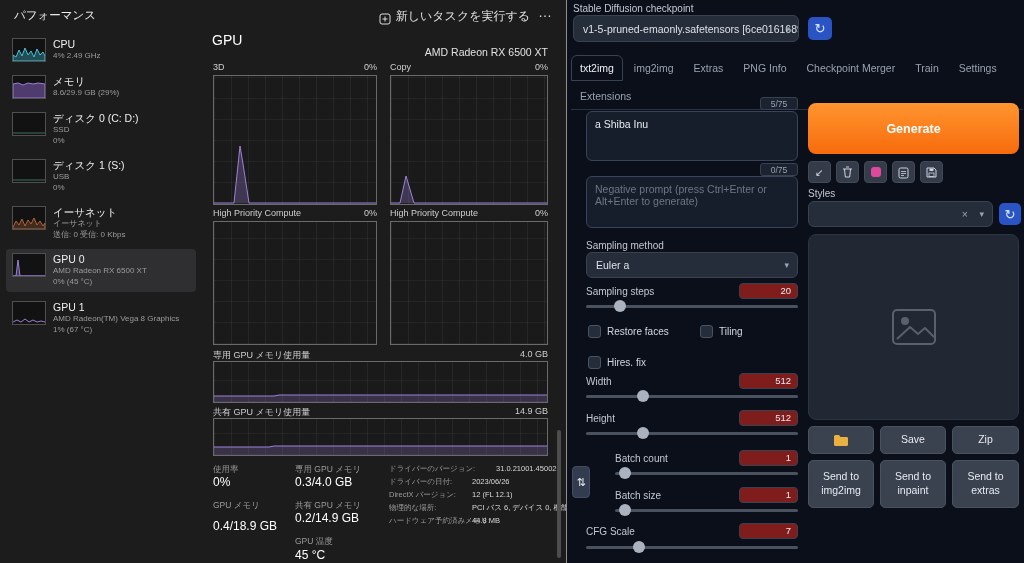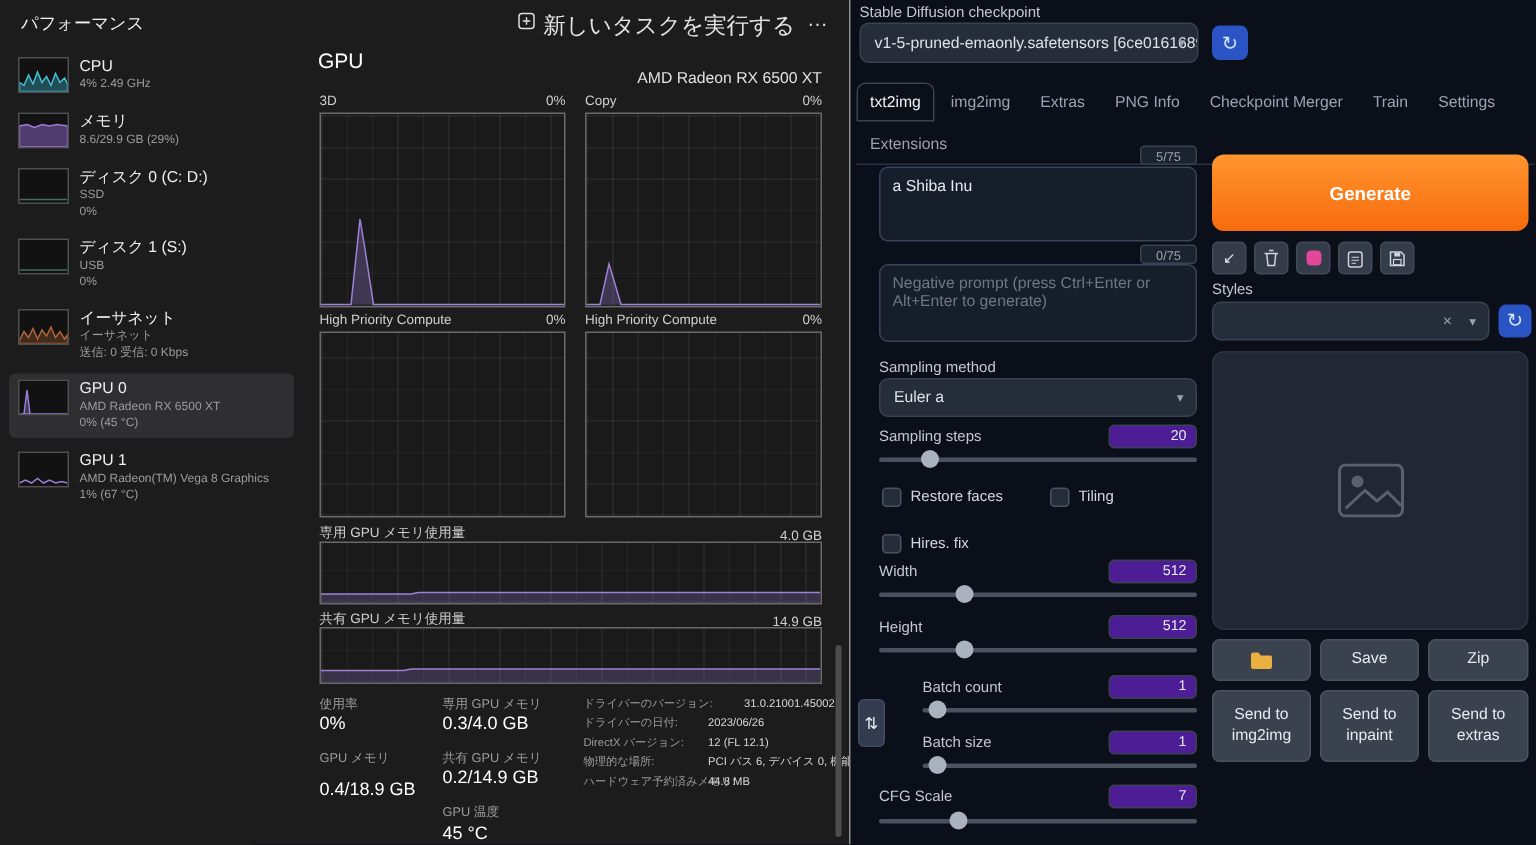--- a/index.html
+++ b/index.html
@@ -4,33 +4,33 @@
 <style>
   * { margin:0; padding:0; box-sizing:border-box; }
   html,body { width:1024px; height:563px; overflow:hidden; background:#0b0f19;
     font-family:"Liberation Sans","DejaVu Sans",sans-serif; }
   .screen { position:relative; width:1024px; height:563px; }
   .abs { position:absolute; }
 
   
   .tm { position:absolute; left:0; top:0; width:566px; height:563px; background:#1c1c1d; color:#e8e8e8; overflow:hidden; }
   .tm-title { left:14px; top:8px; font-size:11.5px; color:#f0f0f0; }
-  .tm-run { right:30px; top:5px; display:flex; align-items:flex-start; gap:5px; font-size:15px; color:#e3e3e3;
+  .tm-run { right:30px; top:5px; display:flex; align-items:flex-end; gap:5px; font-size:12px; color:#e3e3e3;
     padding:3px 6px; border-radius:4px; cursor:default;font-family:Liberation Mono, monospace; }
   .tm-more { right:10px; top:2px; font-size:14px; color:#d9d9d9; padding:2px 4px; }
 
   .tm-item { position:absolute; left:6px; width:190px; display:flex; gap:7px; padding:4px 6px; border-radius:4px; }
   .tm-item.sel { background:#2f2f31; }
   .thumb { width:34px; height:24px; background:#121212; border:1px solid #4f4f4f; flex:0 0 auto; }
   .tm-item .nm { display:block; font-size:10.5px; color:#efefef; line-height:1.25; }
   .tm-item .sb { display:block; font-size:8px; color:#9c9c9c; line-height:1.35; }
 
   .gpu-title { left:212px; top:32px; font-size:14px; font-weight:400; color:#fff; }
   .gpu-sub { right:18px; top:46px; font-size:10.5px; color:#e2e2e2; }
-  .chart-cap { display:flex; justify-content:space-between; font-size:9px; color:#cfcfcf;align-items:flex-end; }
+  .chart-cap { display:flex; justify-content:space-between; font-size:9px; color:#cfcfcf; }
   .chart { background-color:#1a1a1a; border:1px solid #6a6a6a;
     background-image:
       repeating-linear-gradient(90deg, rgba(255,255,255,0.055) 0 1px, transparent 1px 17px),
       repeating-linear-gradient(0deg, rgba(255,255,255,0.045) 0 1px, transparent 1px 21px); }
   .chart svg { display:block; width:100%; height:100%; }
 
   .stat-lb { font-size:8.5px; color:#9c9c9c; white-space:nowrap; }
   .stat-vl { font-size:12px; color:#ffffff; white-space:nowrap; }
   .det-lb { font-size:7.5px; color:#9c9c9c; white-space:nowrap; }
   .det-vl { font-size:7.5px; color:#d8d8d8; white-space:nowrap; }
@@ -55,21 +55,21 @@
   textarea.prompt { background:#171e2b; border:1px solid #39445a; border-radius:6px; resize:none;
     font-family:inherit; font-size:10.5px; color:#e7eaf0; padding:6px 8px; outline:none; }
   textarea.prompt::placeholder { color:#6e7683; }
 
   .gen { background:linear-gradient(180deg,#ff952f 0%,#f76b0c 100%); border:none; border-radius:8px;
     color:#fff; font-weight:bold; font-size:12.5px; display:flex; align-items:center; justify-content:center; }
   .mini { width:23px; height:22px; background:#343b49; border:1px solid #424a59; border-radius:4px;
     display:flex; align-items:center; justify-content:center; color:#dfe3ea; font-size:10px; }
   .pinkdot { width:10px; height:10px; border-radius:3px; background:#e0489b; }
 
-  .num { width:59px; height:16px; background:#4c1d95; border:1px solid #3a4150; border-radius:4px;
+  .num { width:59px; height:16px; background:#7f1d1d; border:1px solid #3a4150; border-radius:4px;
     font-size:9.5px; color:#e7eaf0; text-align:right; padding:1px 6px 0 0; }
   .slider { height:3px; background:#4a5260; border-radius:2px; }
   .slider .th { position:absolute; top:-5px; width:12px; height:12px; border-radius:50%; background:#aab2bf; }
   .cb { width:13px; height:13px; background:#262d3a; border:1px solid #4a5260; border-radius:3px; }
   .cb-lb { font-size:10px; color:#d3d8e0; }
 
   .preview { background:#212834; border:1px solid #2b3443; border-radius:8px; display:flex; align-items:center; justify-content:center; }
   .gbtn { background:#3a4250; border:1px solid #4a5260; border-radius:5px; color:#e7eaf0; font-size:10.5px;
     display:flex; align-items:center; justify-content:center; text-align:center; line-height:1.3; }
   .swap { background:#333b4f; border:1px solid #434b63; border-radius:4px; color:#e7eaf0; font-size:11px;

